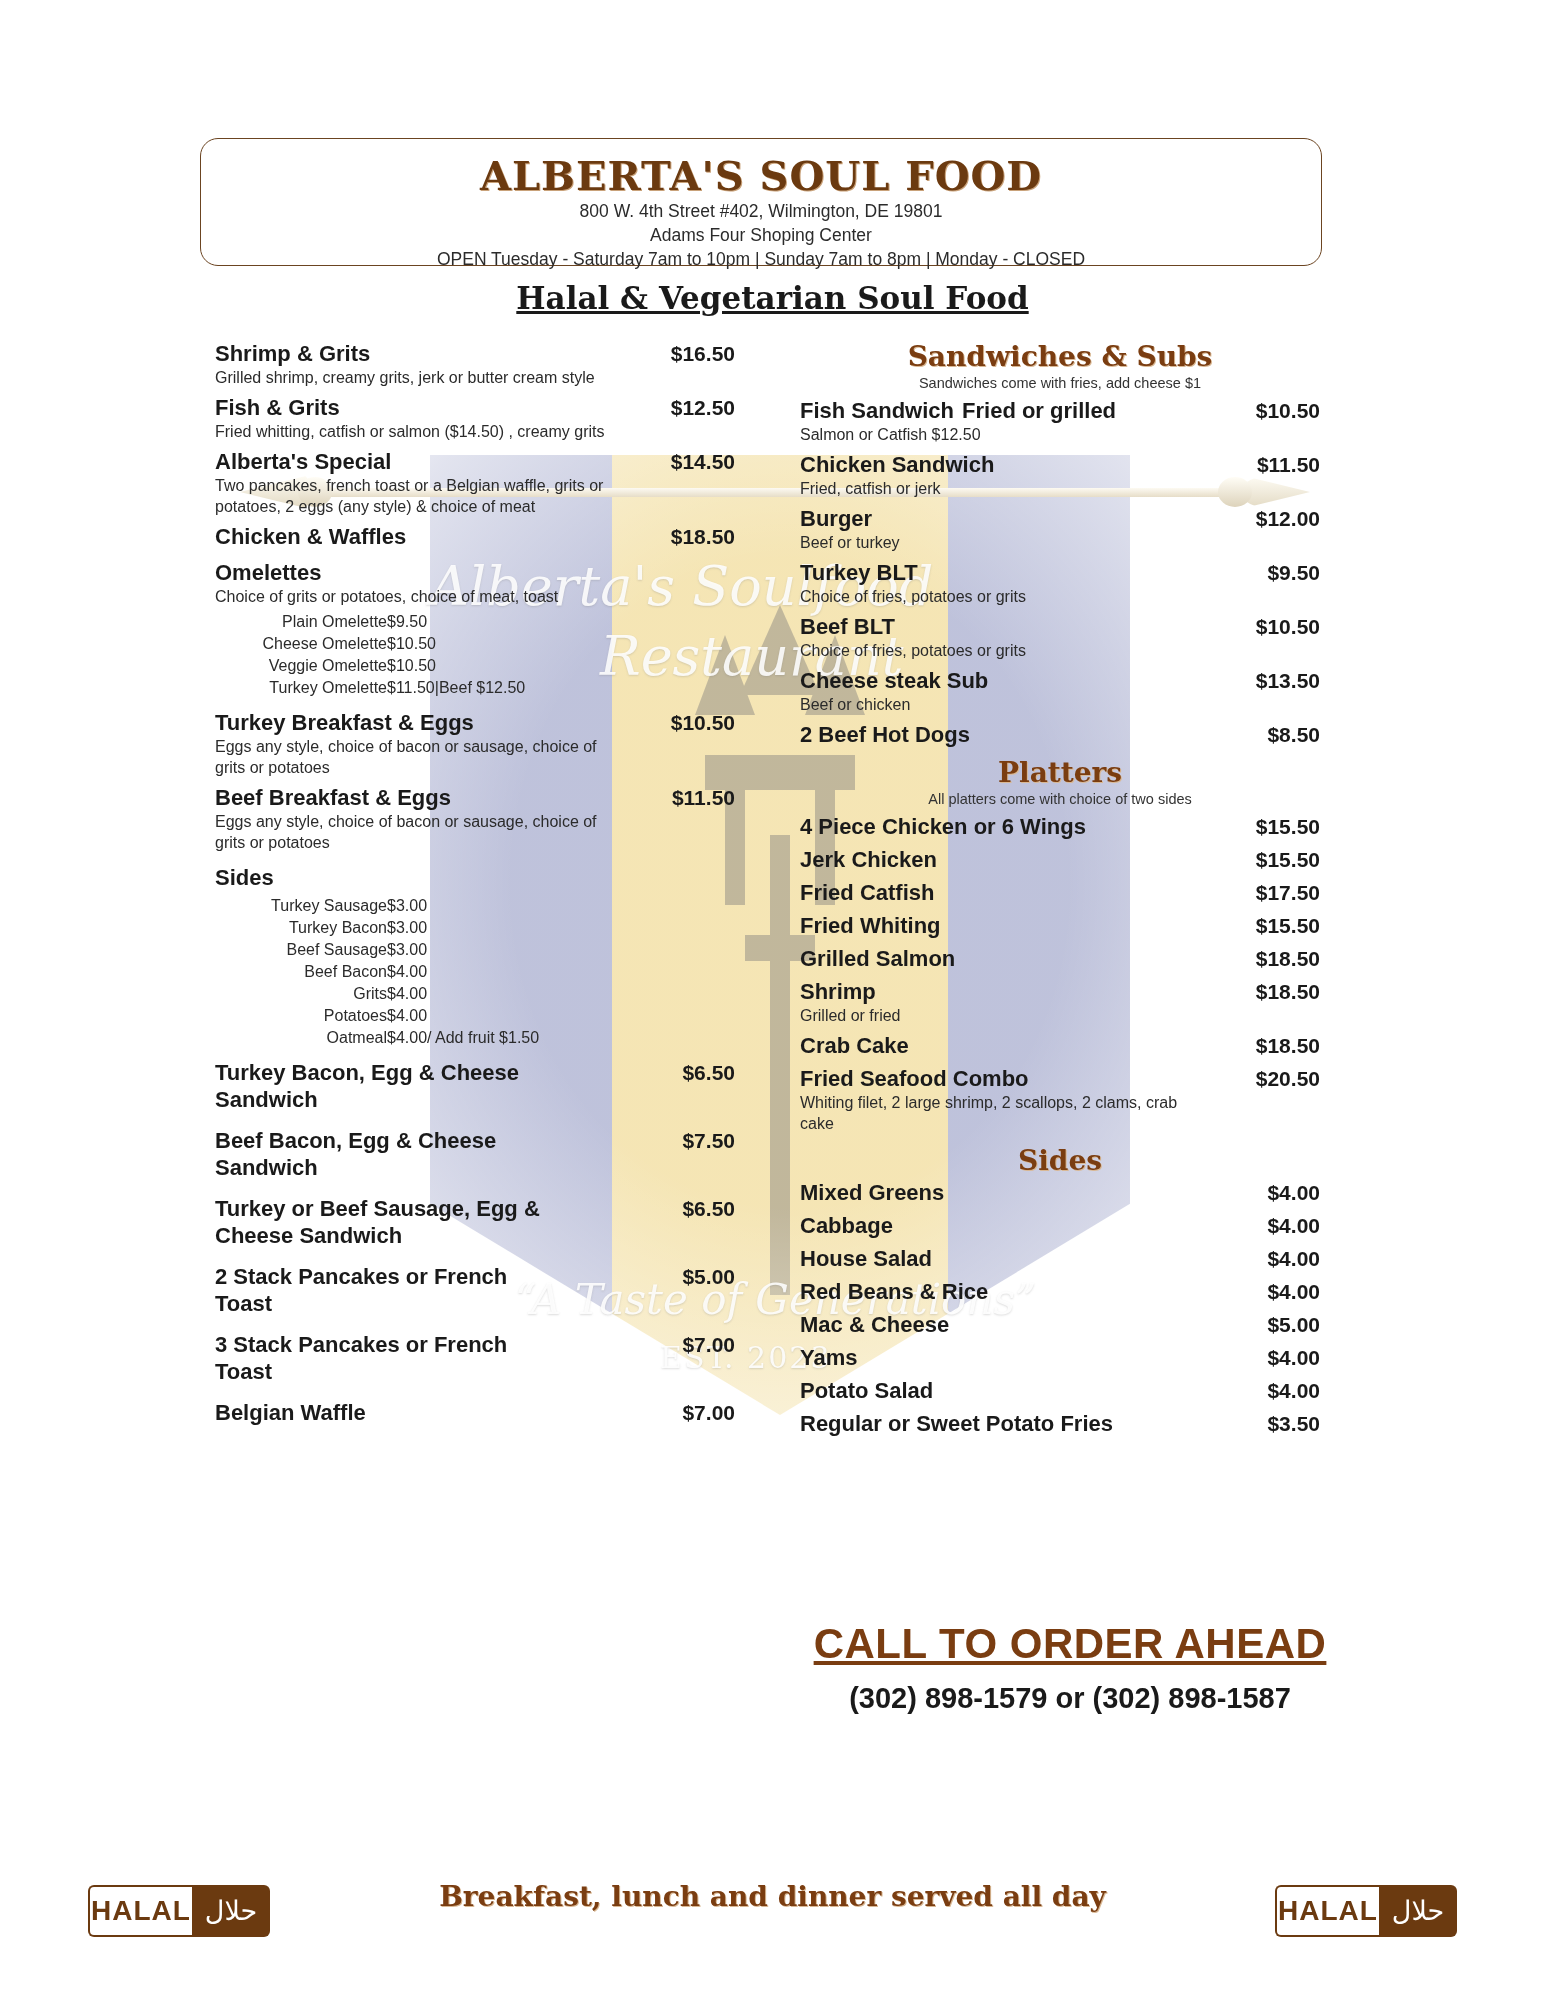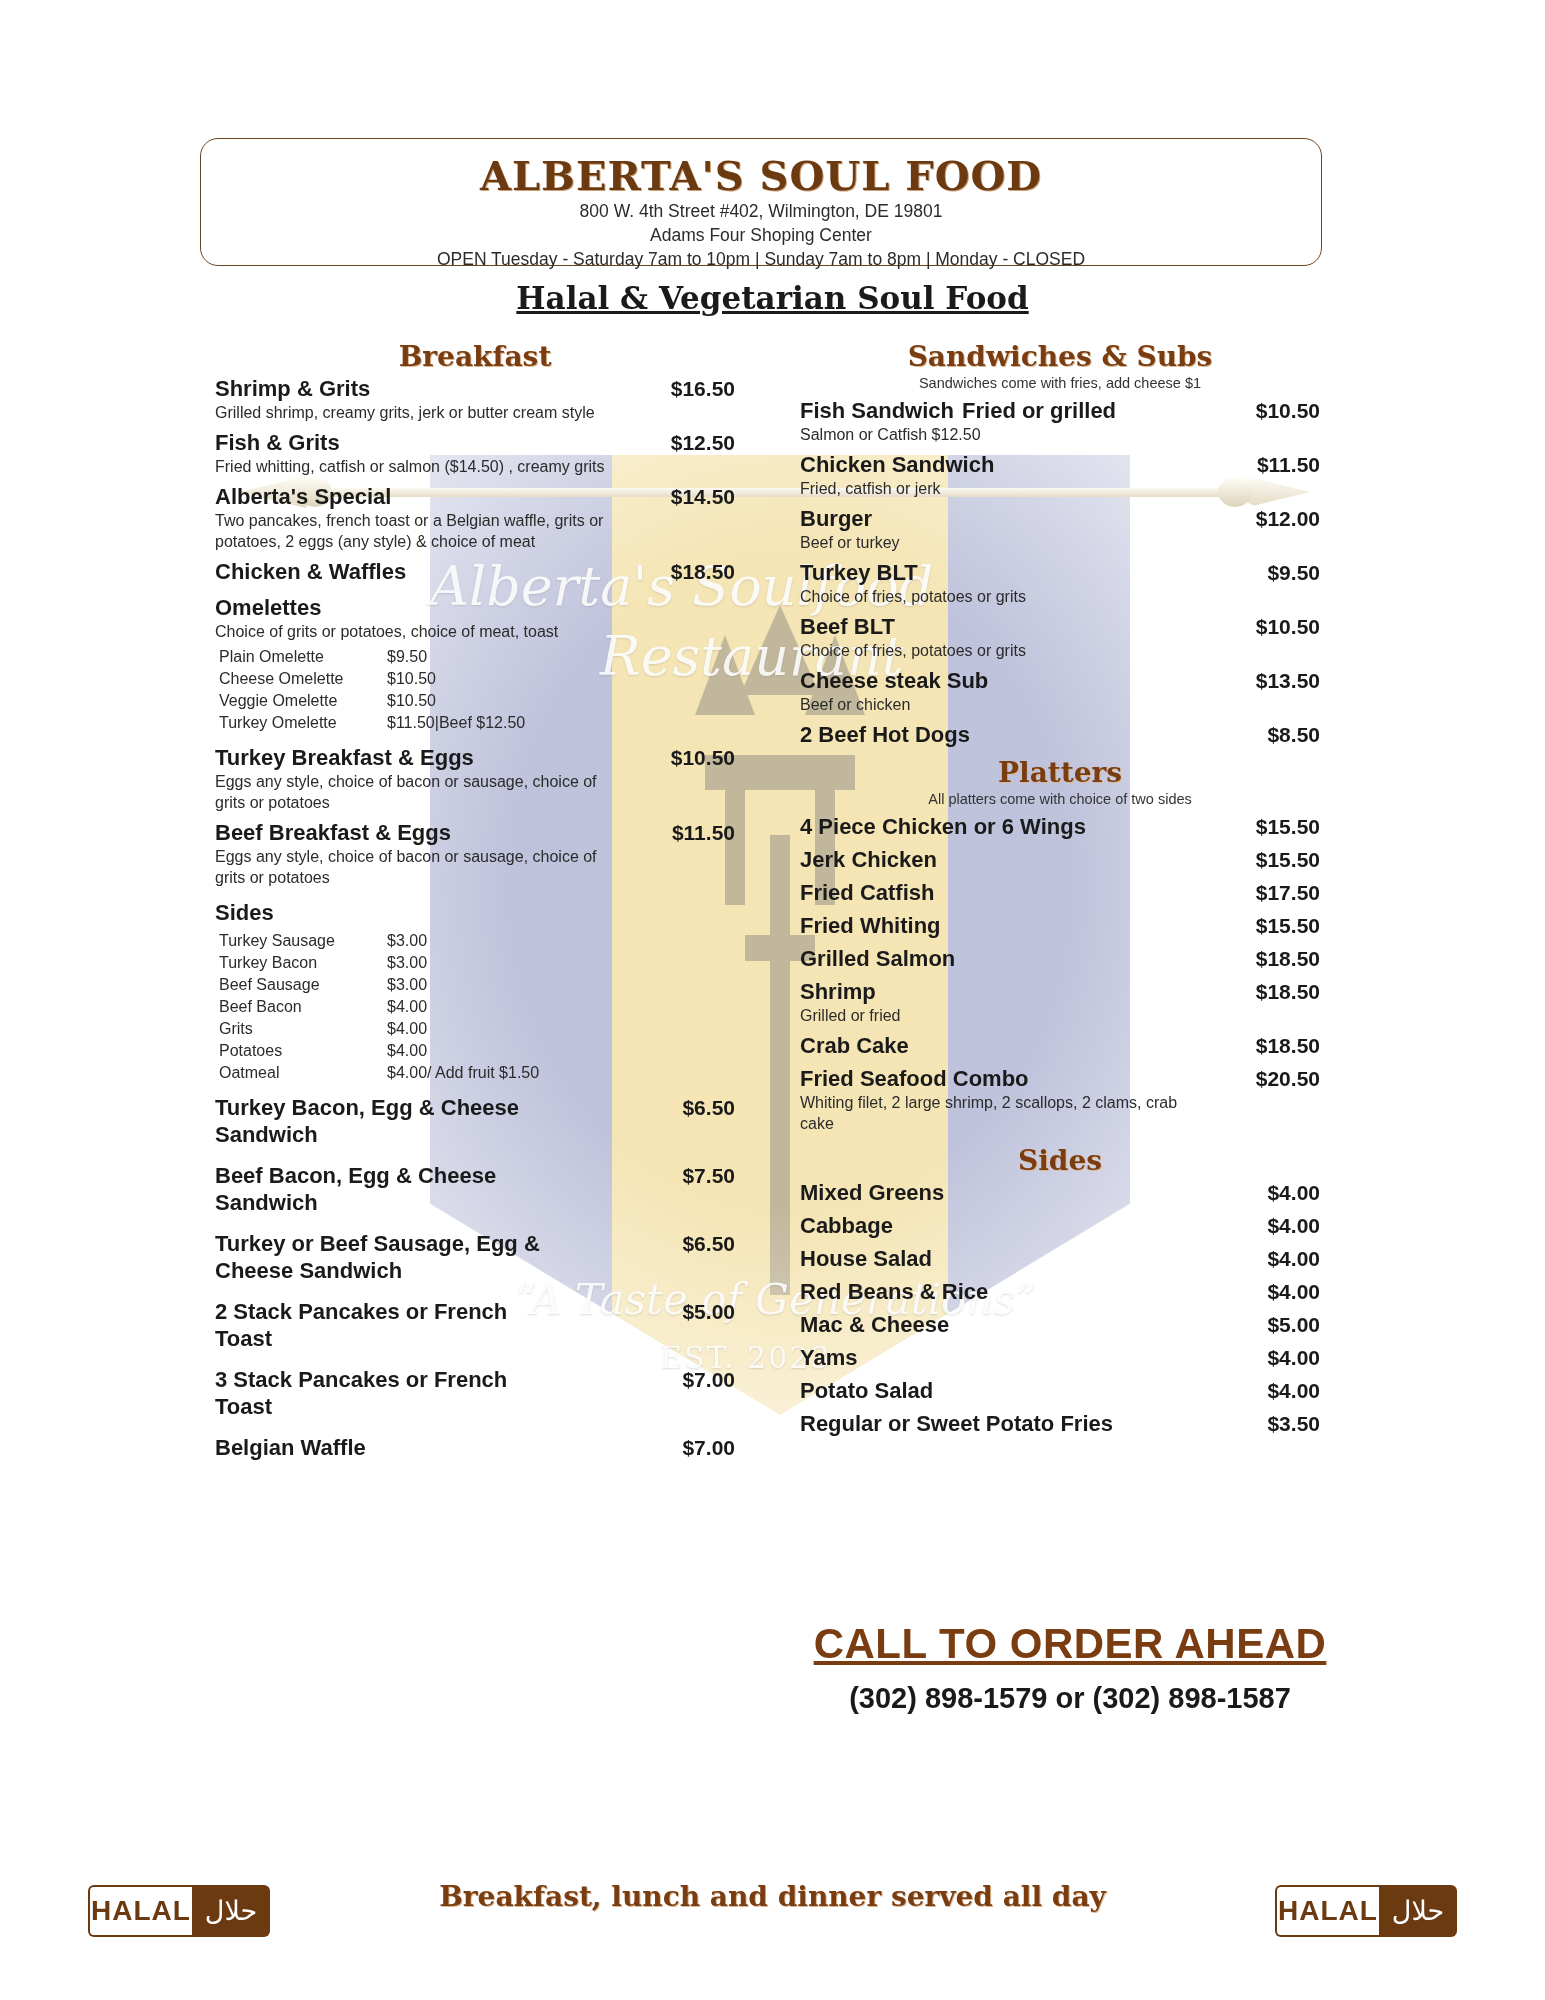--- a/index.html
+++ b/index.html
@@ -185,21 +185,21 @@
     white-space: nowrap;
     padding-left: 12px;
   }
   .item-desc {
     font-size: 16px;
     color: #2b2b2b;
     line-height: 21px;
     max-width: 390px;
   }
 
-  .sub-list { margin: 4px 0 10px 4px; }
+  .sub-list { margin: 4px 0 10px 4px; text-align: right; }
   .sub-row {
     display: flex;
     font-size: 16px;
     color: #2b2b2b;
     line-height: 22px;
   }
   .sub-row .n { width: 168px; }
   .sub-row .p { }
 
   .group-head {
@@ -313,21 +313,20 @@
 
   <div class="header-box">
     <div class="restaurant-name">ALBERTA'S SOUL FOOD</div>
     <div class="addr">800 W. 4th Street #402, Wilmington, DE 19801</div>
     <div class="center">Adams Four Shoping Center</div>
     <div class="hours">OPEN Tuesday - Saturday 7am to 10pm | Sunday 7am to 8pm | Monday - CLOSED</div>
   </div>
   <div class="subtitle">Halal &amp; Vegetarian Soul Food</div>
 
   <div class="col-left">
-    <div class="section-title">Breakfast</div>
 
     <div class="item">
       <div class="item-head">
         <span class="item-name">Shrimp &amp; Grits</span>
         <span class="item-price">$16.50</span>
       </div>
       <div class="item-desc">Grilled shrimp, creamy grits, jerk or butter cream style</div>
     </div>
 
     <div class="item">

